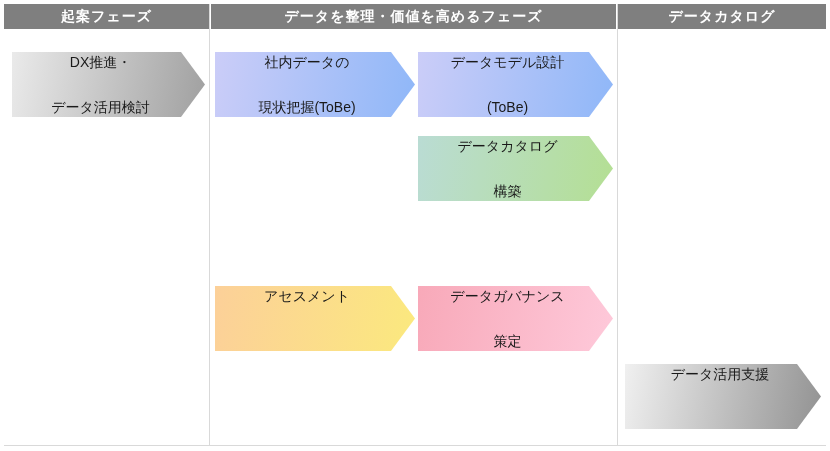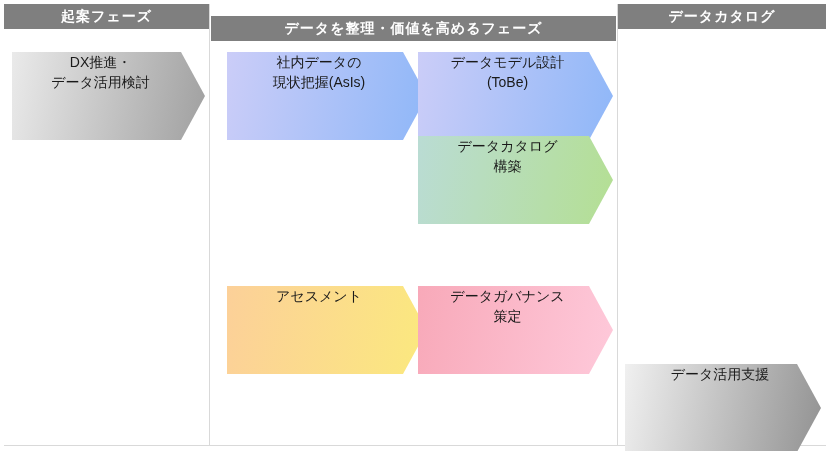--- a/index.html
+++ b/index.html
@@ -24,21 +24,21 @@
     color: #ffffff;
     font-size: 14px;
     font-weight: bold;
     letter-spacing: 1px;
     display: flex;
     align-items: center;
     justify-content: center;
     box-sizing: border-box;
   }
   .header-col1 { left: 4px;   width: 205px; }
-  .header-col2 { left: 211px; width: 405px; margin-top: 12px; }
+  .header-col2 { left: 211px; width: 405px; }
   .header-col3 { left: 618px; width: 208px; }
 
   
   .vline {
     position: absolute;
     top: 4px;
     width: 1px;
     height: 442px;
     background: #d9d9d9;
   }
@@ -49,45 +49,45 @@
     left: 4px;
     top: 445px;
     width: 822px;
     height: 1px;
     background: #d9d9d9;
   }
 
   
   .arrow {
     position: absolute;
-    height: 88px;
+    height: 65px;
     clip-path: polygon(0 0, calc(100% - 24px) 0, 100% 50%, calc(100% - 24px) 100%, 0 100%);
     display: flex;
     flex-direction: column;
     align-items: center;
-    justify-content: flex-start;
+    justify-content: space-between;
     text-align: center;
     color: #1a1a1a;
     font-size: 14px;
     line-height: 1.45;
     padding-right: 16px;
     box-sizing: border-box;
   }
   .arrow .line { display: block; white-space: nowrap; }
 
   .c-gray   { background: linear-gradient(100deg, #eaeaea, #a0a0a0); }
   .c-blue   { background: linear-gradient(100deg, #cbcdf8, #8fb7f8); }
   .c-green  { background: linear-gradient(100deg, #badcd4, #b4df93); }
   .c-yellow { background: linear-gradient(100deg, #fcd099, #fbe97e); }
   .c-pink   { background: linear-gradient(100deg, #f8a9b9, #fec9da); }
   .c-gray2  { background: linear-gradient(100deg, #f0f0f0, #929292); padding-left: 10px; }
 
   
   .col1  { left: 12px;  width: 193px; }
-  .col2a { left: 215px; width: 200px; margin-left: 12px; }
+  .col2a { left: 215px; width: 200px; }
   .col2b { left: 418px; width: 195px; }
   .col3  { left: 625px; width: 196px; }
   .row1 { top: 52px; }
   .row2 { top: 136px; }
   .row3 { top: 208px; }
   .row4 { top: 286px; }
   .row5 { top: 364px; }
 </style>
 </head>
 <body>
@@ -108,21 +108,21 @@
   <div class="vline vline-2"></div>
   <div class="hline-bottom"></div>
 
   <div class="arrow c-gray col1 row1">
     <span class="line">DX推進・</span>
     <span class="line">データ活用検討</span>
   </div>
 
   <div class="arrow c-blue col2a row1">
     <span class="line">社内データの</span>
-    <span class="line">現状把握(AsIs)</span>
+    <span class="line">現状把握(ToBe)</span>
   </div>
   <div class="arrow c-yellow col2a row4">
     <span class="line">アセスメント</span>
   </div>
 
   <div class="arrow c-blue col2b row1">
     <span class="line">データモデル設計</span>
     <span class="line">(ToBe)</span>
   </div>
   <div class="arrow c-green col2b row2">

